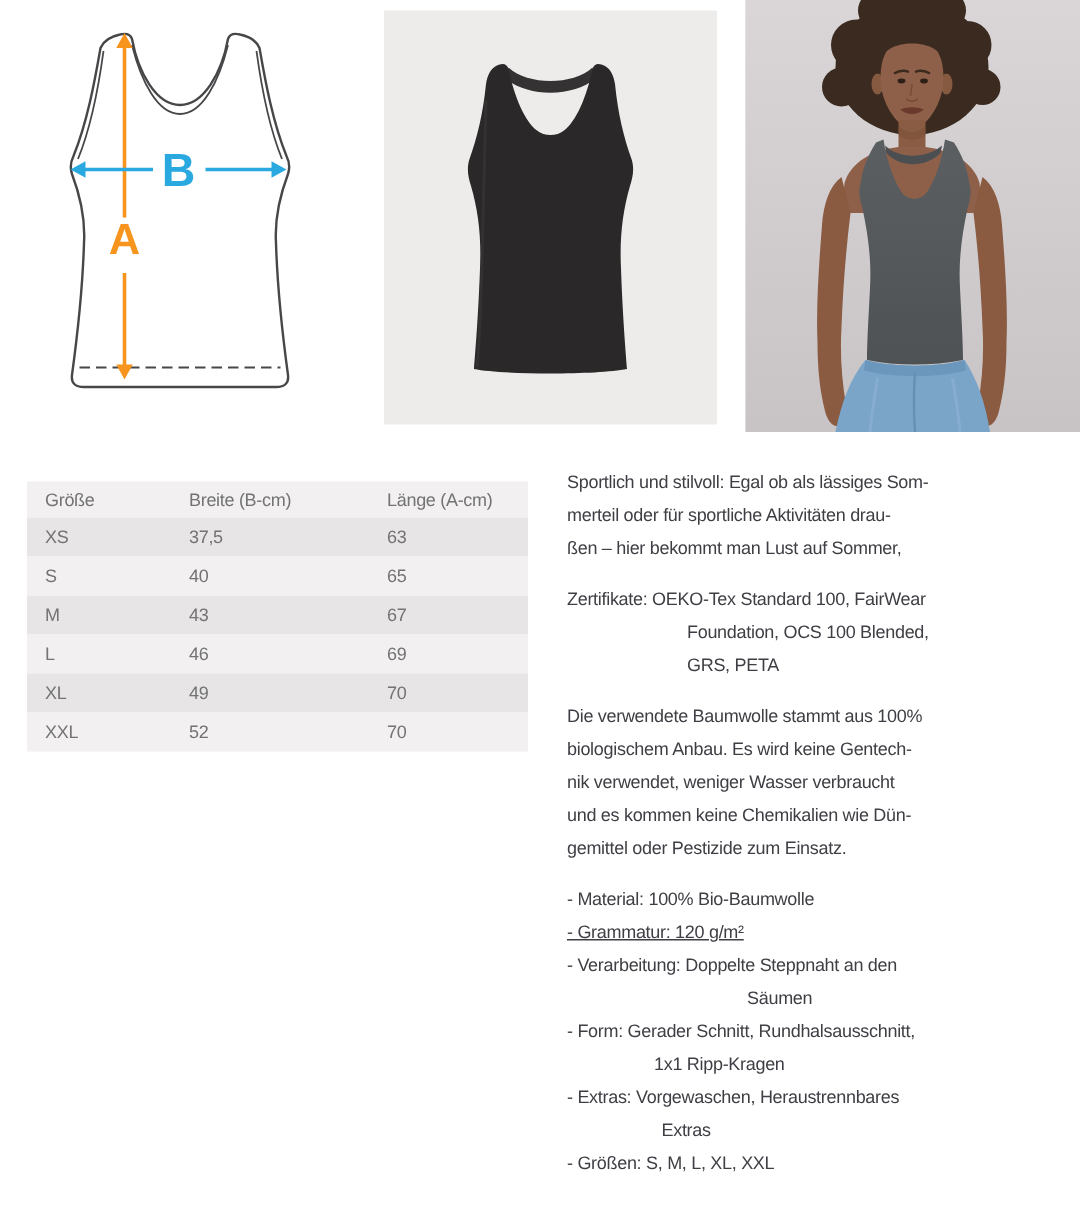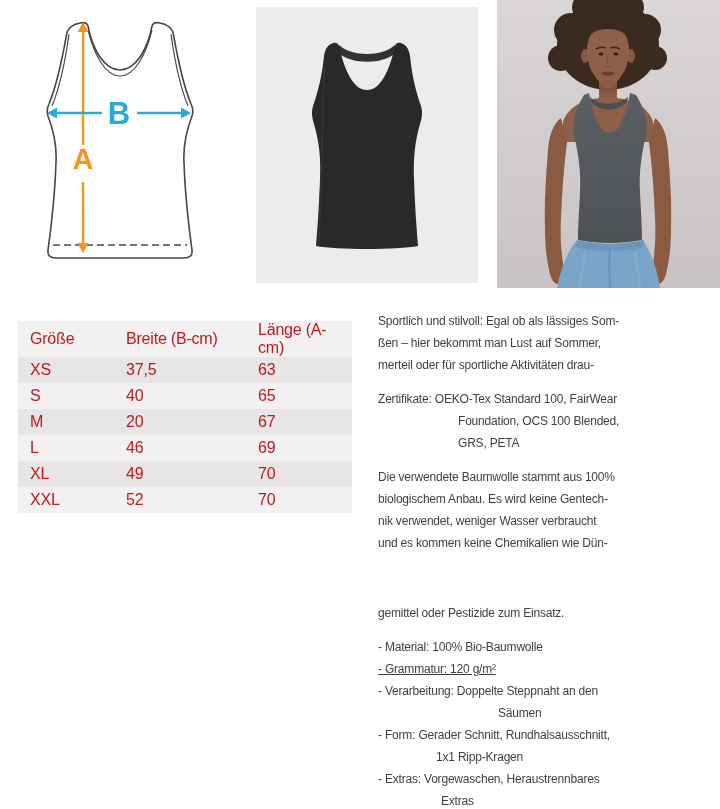--- a/index.html
+++ b/index.html
@@ -36,23 +36,23 @@
 
   
   .size-table-wrap {
     position: absolute; left: 18px; top: 321px;
     width: 334px;
   }
   table.size-table {
     width: 334px;
     border-collapse: collapse;
     table-layout: fixed;
-    font-size: 16px;
+    font-size: 12px;
     letter-spacing: -0.2px;
-    color: #b91c1c;
+    color: #737373;
   }
   table.size-table col.c1 { width: 108px; }
   table.size-table col.c2 { width: 132px; }
   table.size-table col.c3 { width: 94px; }
   table.size-table th {
     height: 24px;
     font-weight: normal;
     text-align: left;
     background: #f2f0f0;
     vertical-align: middle;
@@ -276,21 +276,21 @@
             <td>37,5</td>
             <td>63</td>
           </tr>
           <tr class="light">
             <td>S</td>
             <td>40</td>
             <td>65</td>
           </tr>
           <tr class="dark">
             <td>M</td>
-            <td>20</td>
+            <td>43</td>
             <td>67</td>
           </tr>
           <tr class="light">
             <td>L</td>
             <td>46</td>
             <td>69</td>
           </tr>
           <tr class="dark">
             <td>XL</td>
             <td>49</td>
@@ -302,34 +302,34 @@
             <td>70</td>
           </tr>
         </tbody>
     </table>
   </div>
 
 
   <div class="description">
       <div class="desc-block">
         <div class="desc-line" style="padding-left: 0px;">Sportlich und stilvoll: Egal ob als lässiges Som-</div>
+        <div class="desc-line" style="padding-left: 0px;">merteil oder für sportliche Aktivitäten drau-</div>
         <div class="desc-line" style="padding-left: 0px;">ßen – hier bekommt man Lust auf Sommer,</div>
-        <div class="desc-line" style="padding-left: 0px;">merteil oder für sportliche Aktivitäten drau-</div>
       </div>
       <div class="desc-block">
         <div class="desc-line" style="padding-left: 0px;">Zertifikate: OEKO-Tex Standard 100, FairWear</div>
         <div class="desc-line" style="padding-left: 80px;">Foundation, OCS 100 Blended,</div>
         <div class="desc-line" style="padding-left: 80px;">GRS, PETA</div>
       </div>
       <div class="desc-block">
         <div class="desc-line" style="padding-left: 0px;">Die verwendete Baumwolle stammt aus 100%</div>
         <div class="desc-line" style="padding-left: 0px;">biologischem Anbau. Es wird keine Gentech-</div>
         <div class="desc-line" style="padding-left: 0px;">nik verwendet, weniger Wasser verbraucht</div>
         <div class="desc-line" style="padding-left: 0px;">und es kommen keine Chemikalien wie Dün-</div>
-        <div class="desc-line" style="padding-left: 0px; margin-top: 48px;">gemittel oder Pestizide zum Einsatz.</div>
+        <div class="desc-line" style="padding-left: 0px;">gemittel oder Pestizide zum Einsatz.</div>
       </div>
       <div class="desc-block">
         <div class="desc-line" style="padding-left: 0px;">- Material: 100% Bio-Baumwolle</div>
         <div class="desc-line" style="padding-left: 0px; text-decoration: underline;">- Grammatur: 120 g/m²</div>
         <div class="desc-line" style="padding-left: 0px;">- Verarbeitung: Doppelte Steppnaht an den</div>
         <div class="desc-line" style="padding-left: 120px;">Säumen</div>
         <div class="desc-line" style="padding-left: 0px;">- Form: Gerader Schnitt, Rundhalsausschnitt,</div>
         <div class="desc-line" style="padding-left: 58px;">1x1 Ripp-Kragen</div>
         <div class="desc-line" style="padding-left: 0px;">- Extras: Vorgewaschen, Heraustrennbares</div>
         <div class="desc-line" style="padding-left: 63px;">Extras</div>

